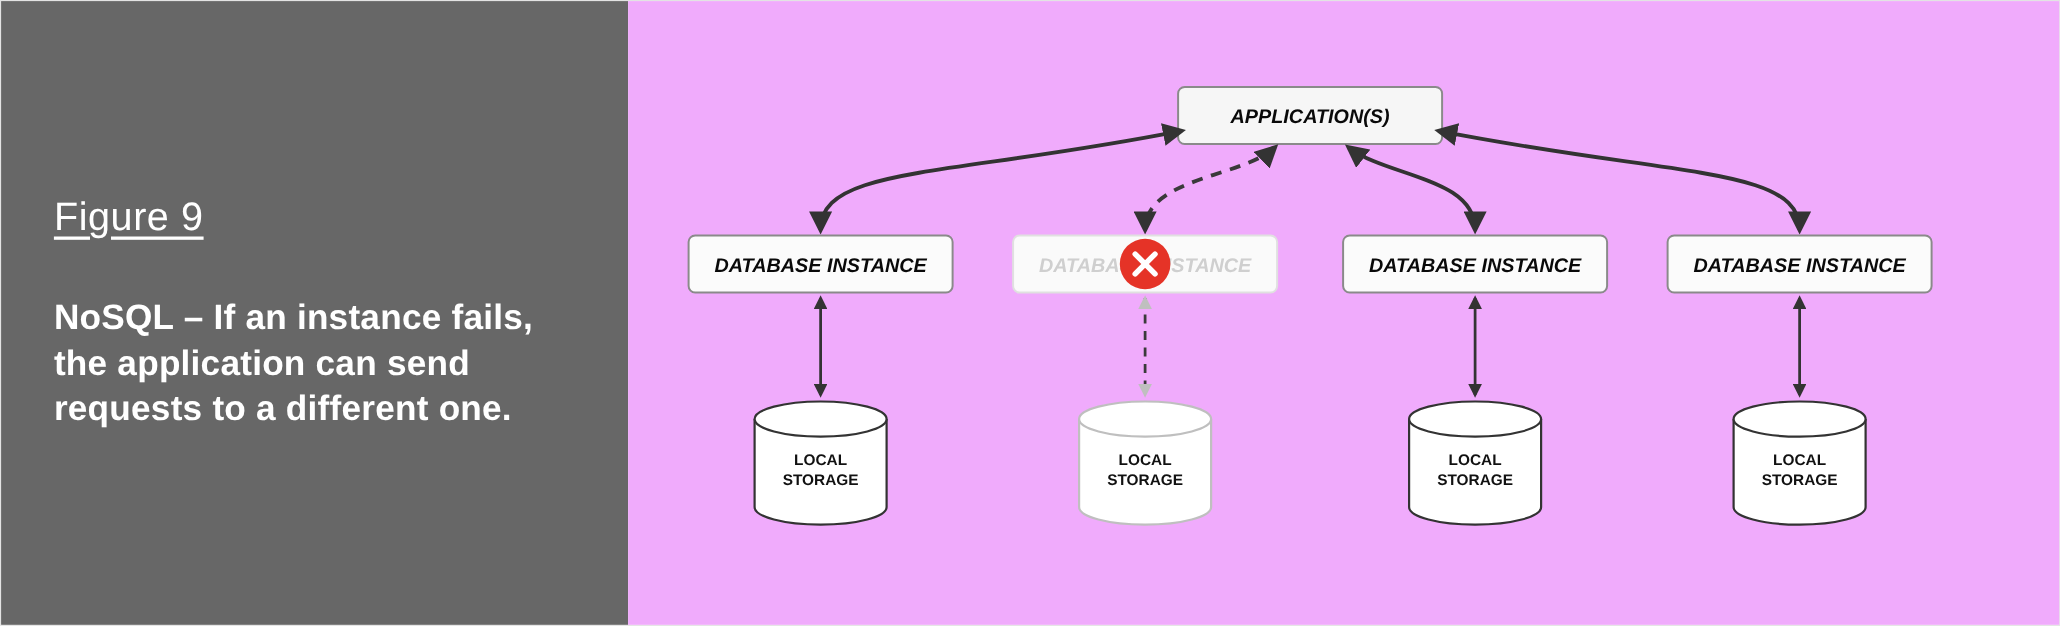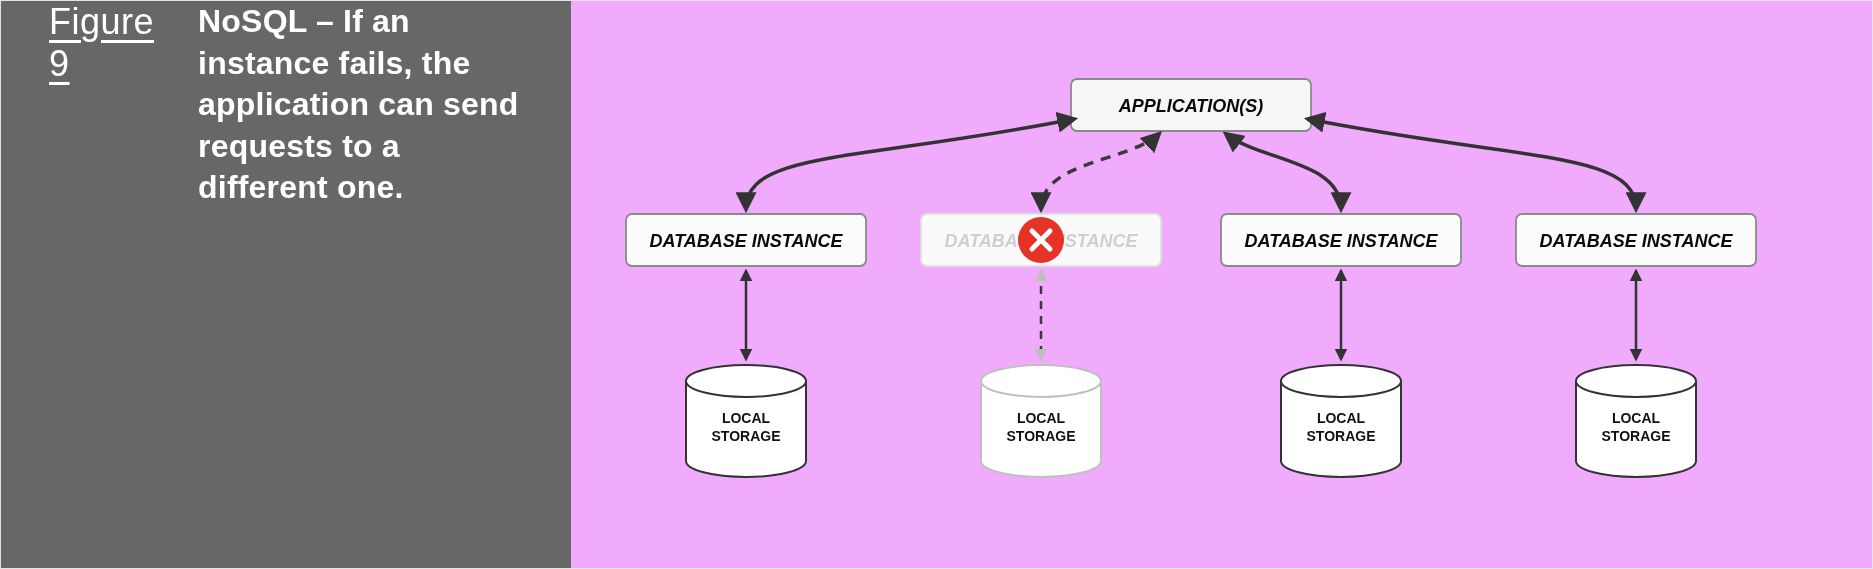--- a/index.html
+++ b/index.html
@@ -15,23 +15,22 @@
     box-sizing: border-box;
     display: flex;
   }
   .left {
     width: 570px;
     background: #676767;
     color: #fff;
     box-sizing: border-box;
     padding: 0 48px;
     display: flex;
-    flex-direction: row;
+    flex-direction: column;
     justify-content: center;
-    gap: 44px;
   }
   .fig-label {
     font-size: 36px;
     font-weight: 300;
     text-decoration: underline;
     text-underline-offset: 6px;
     margin-bottom: 50px;
     letter-spacing: .5px;
   }
   .fig-desc {

